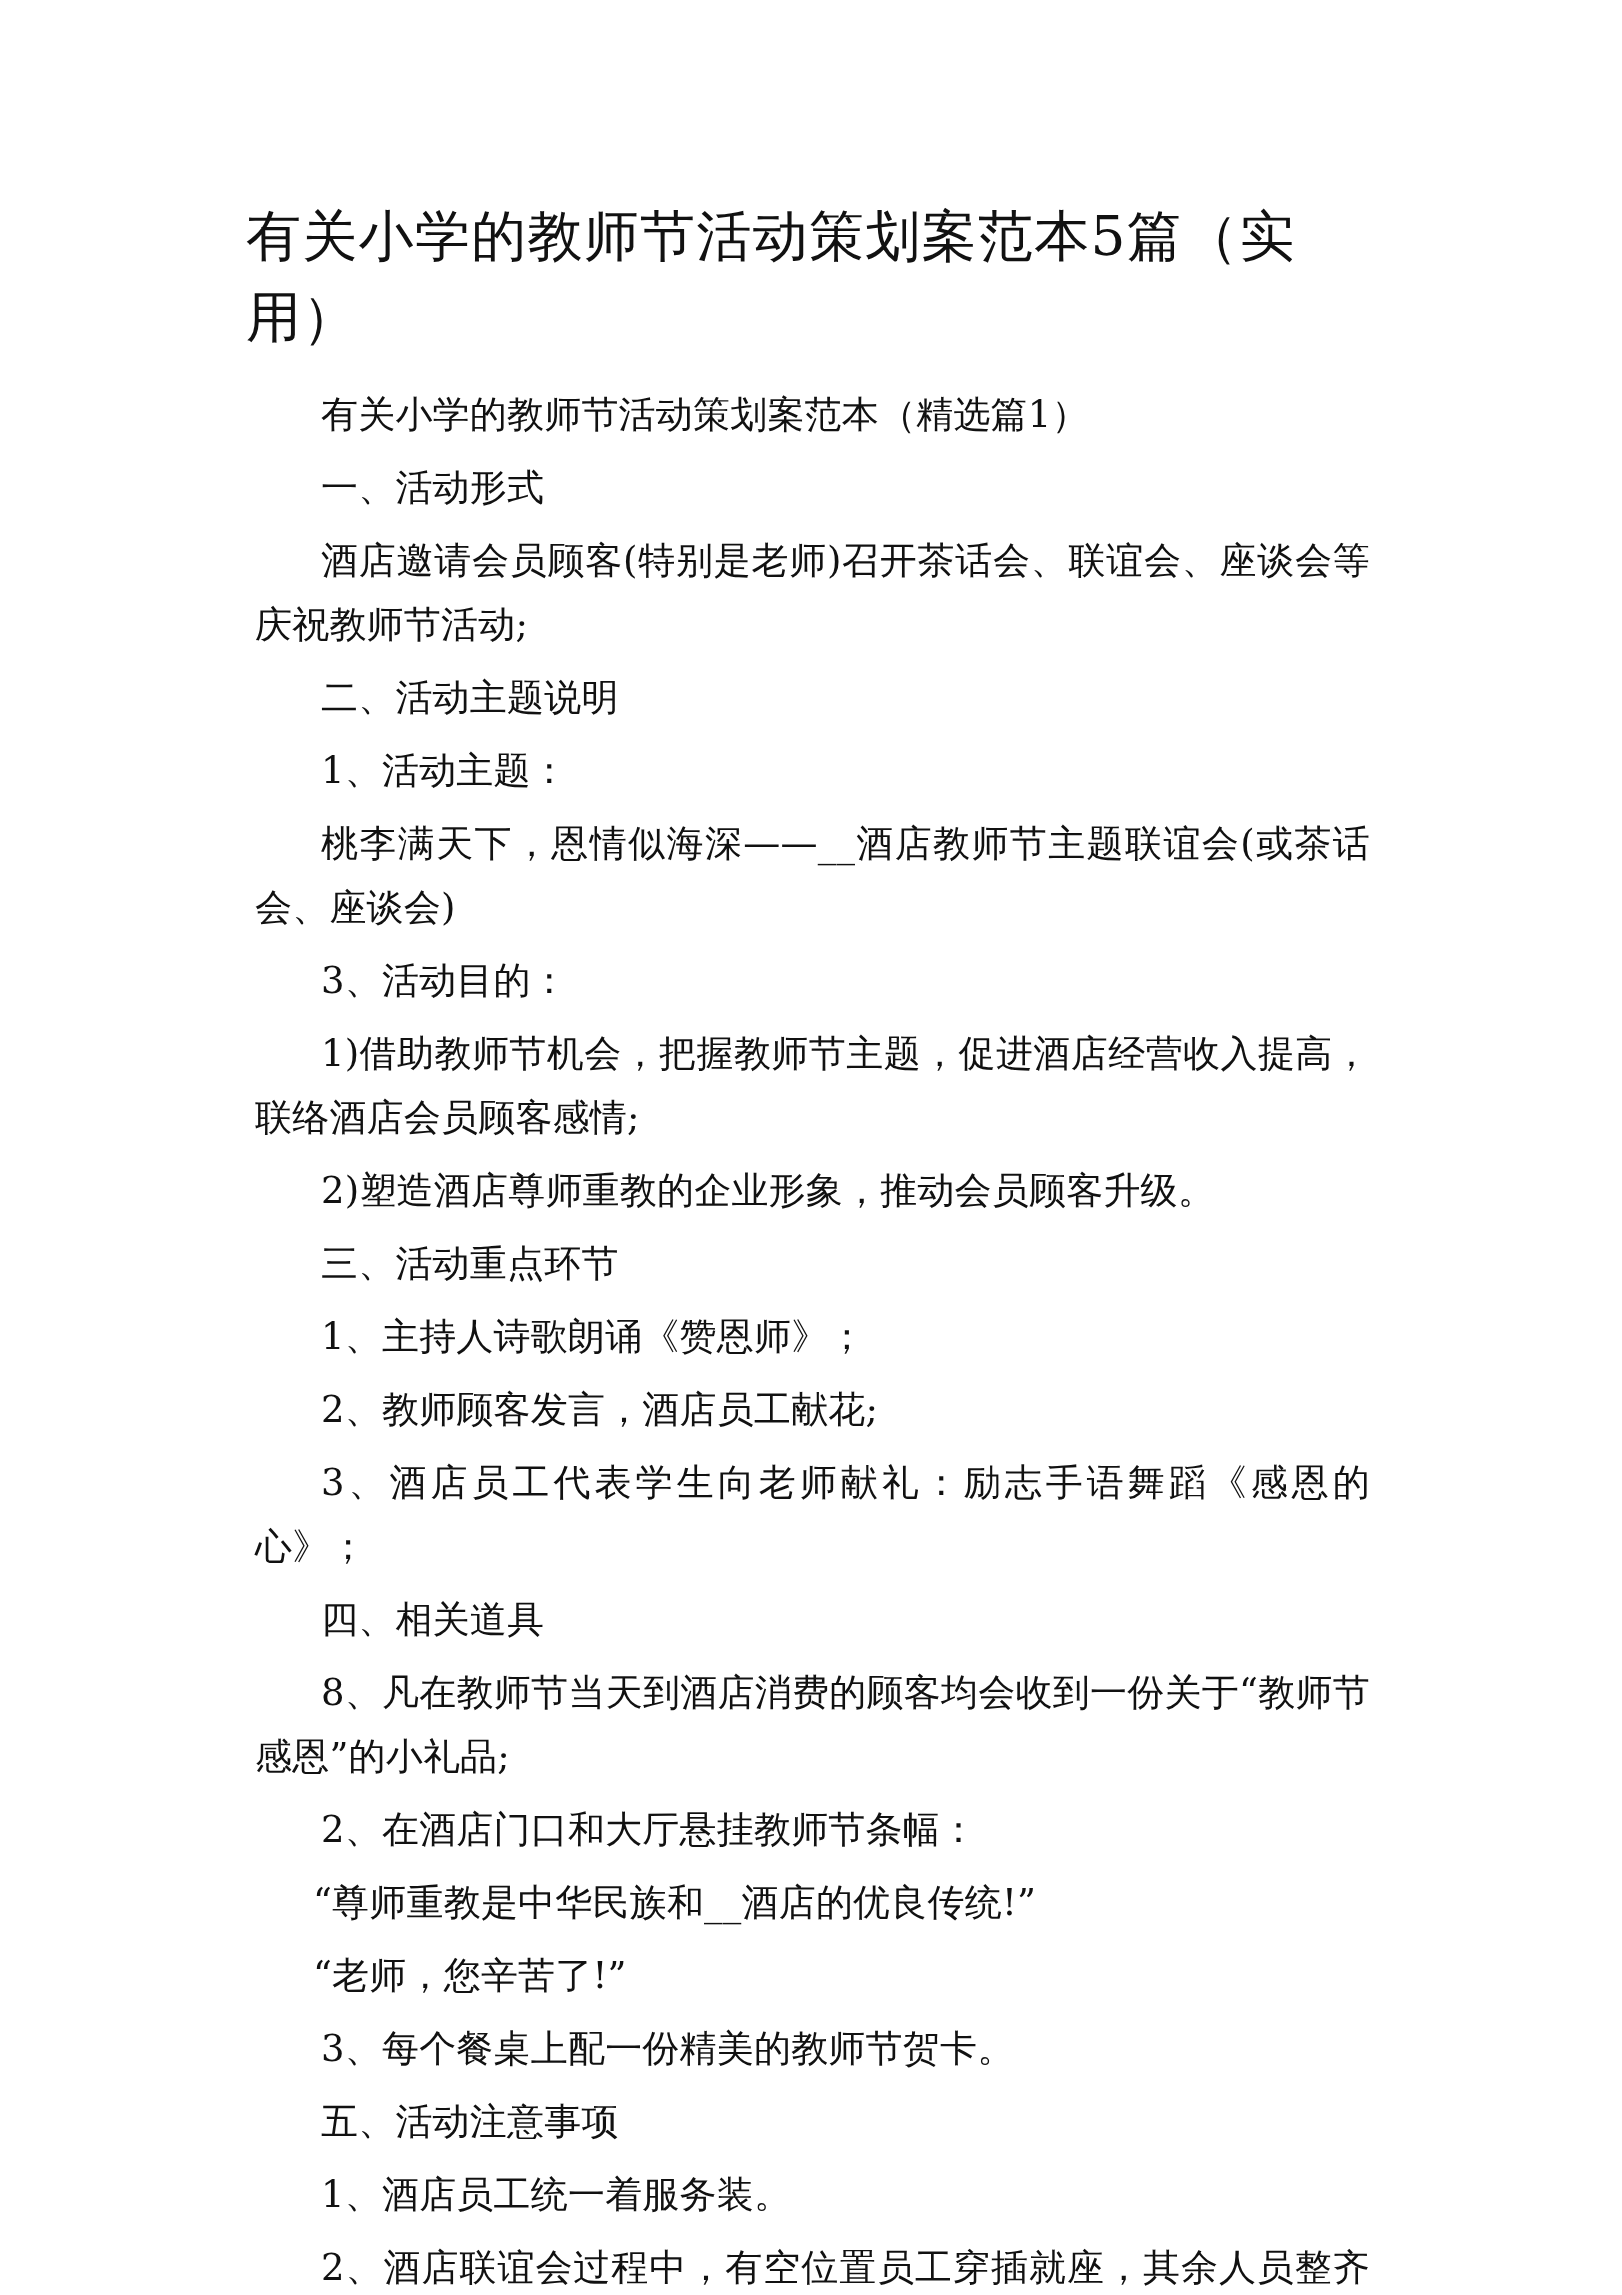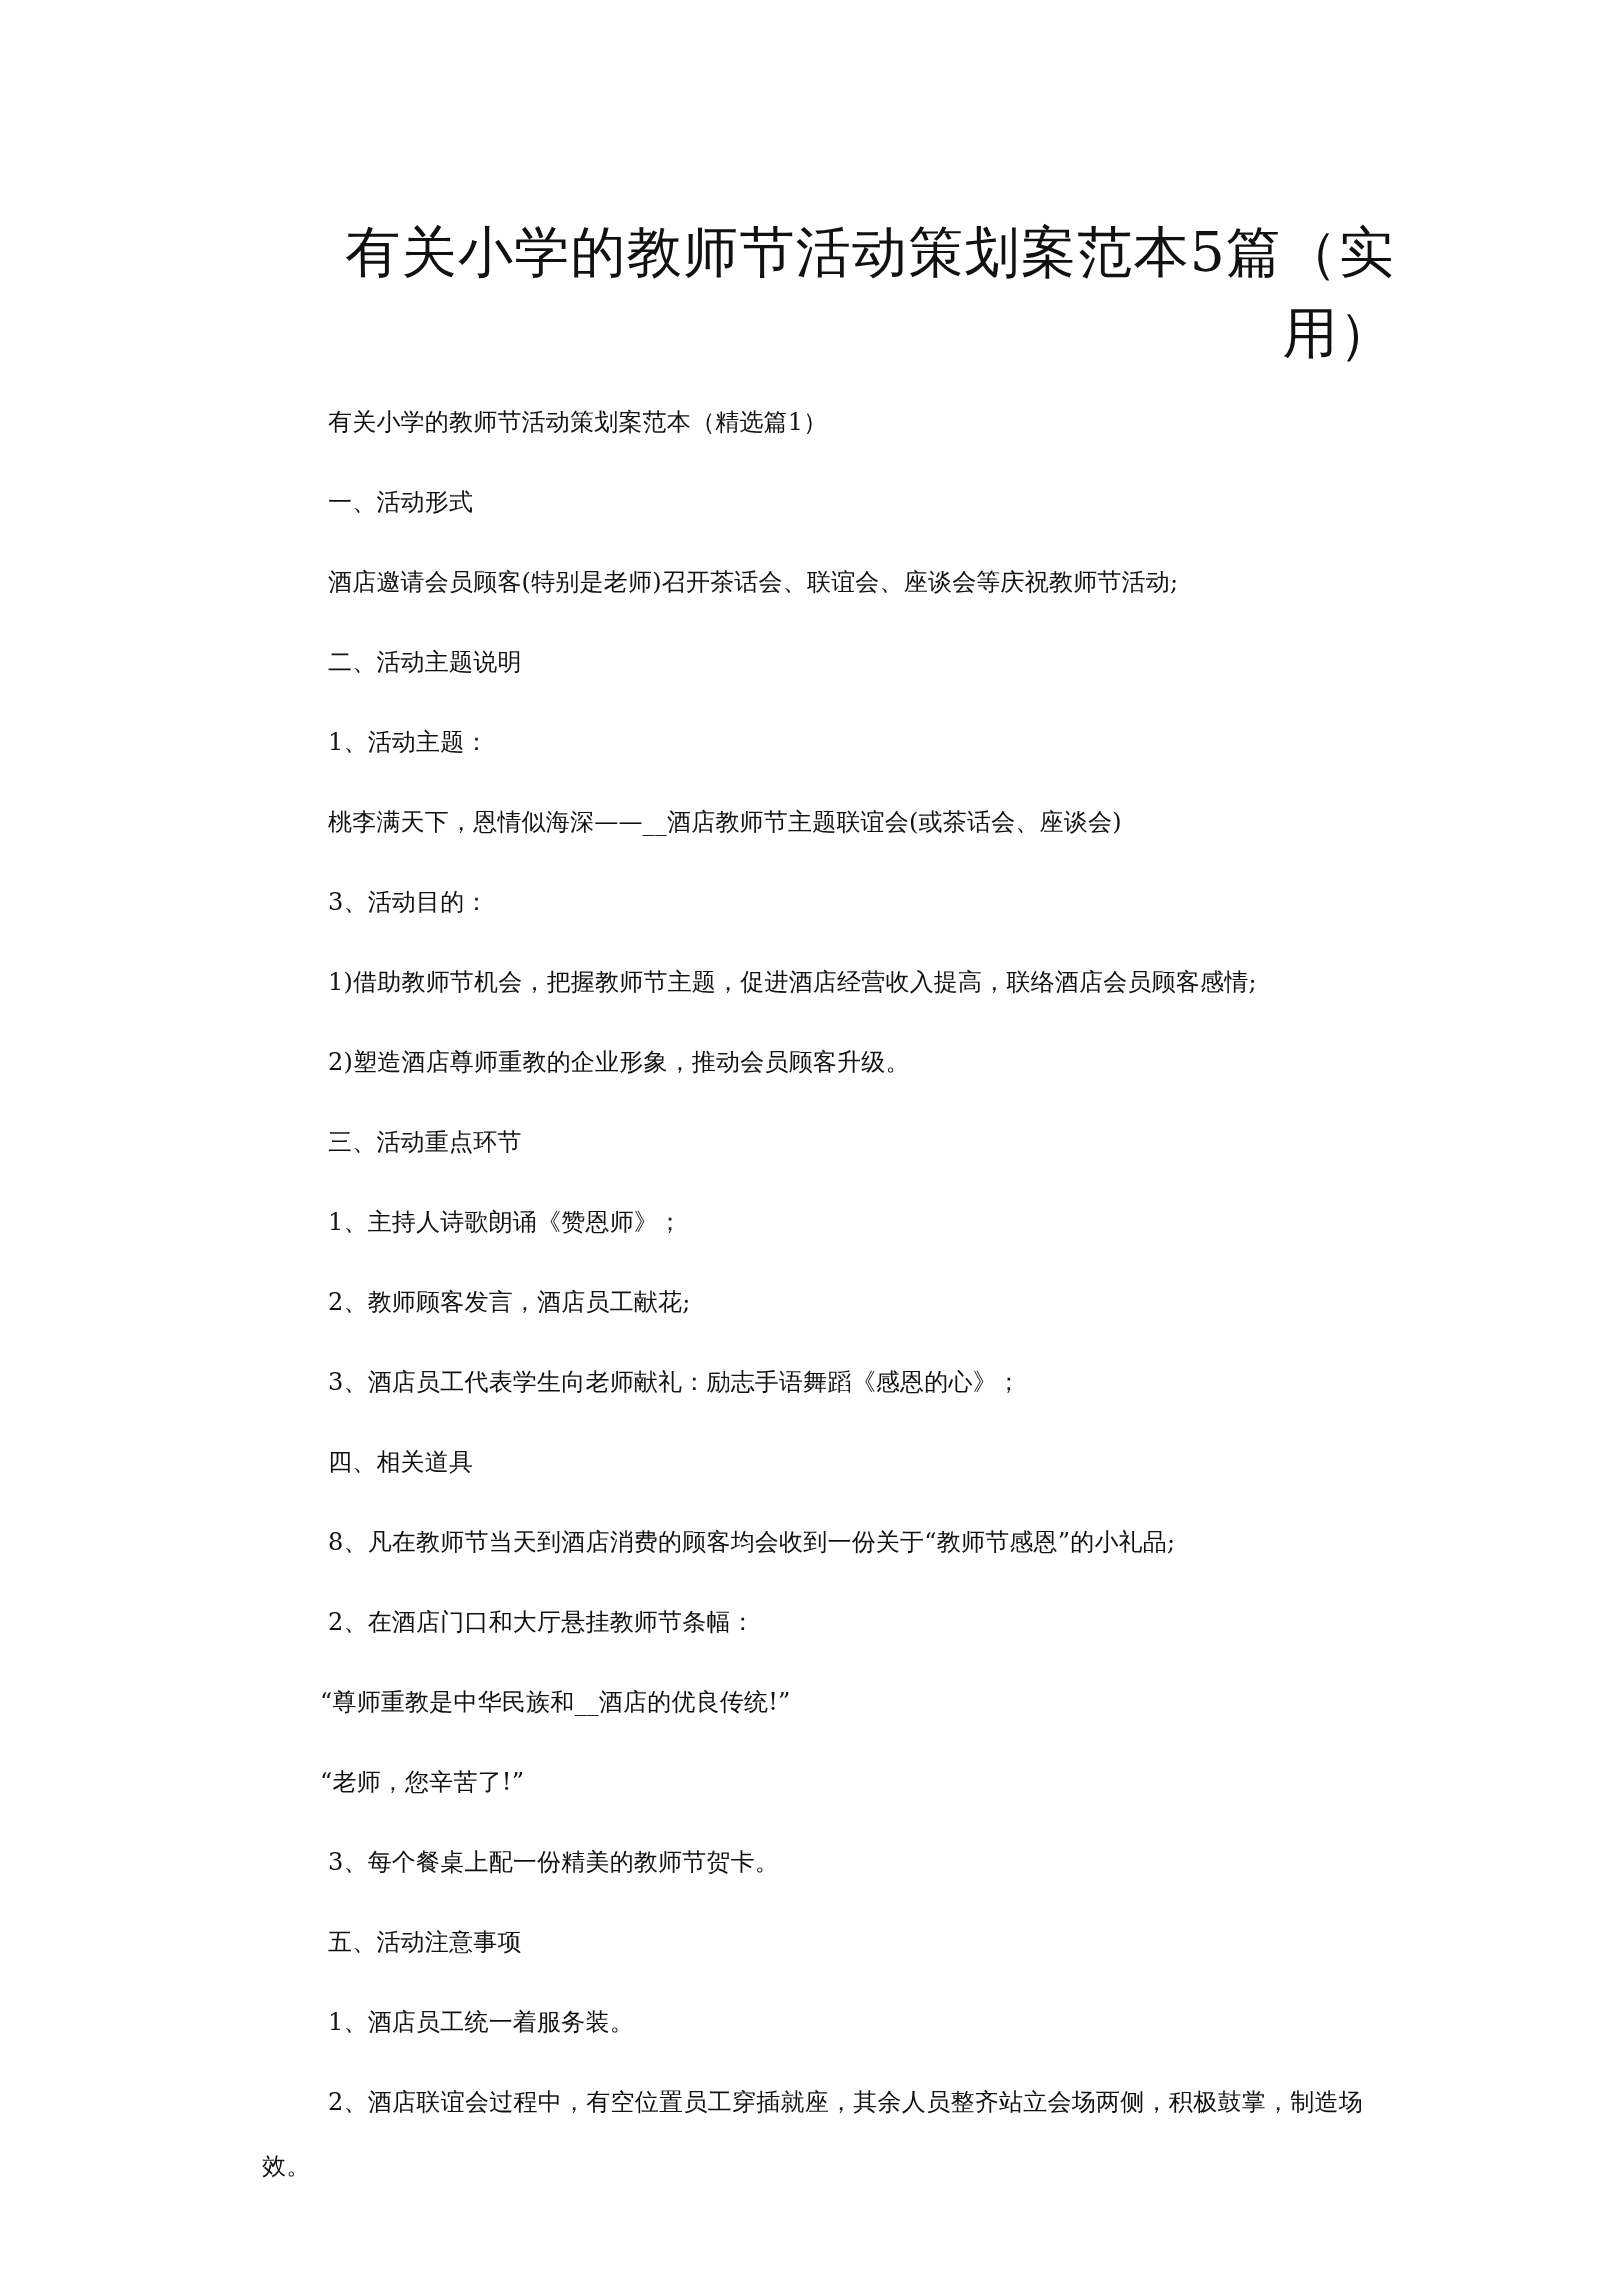--- a/index.html
+++ b/index.html
@@ -1,22 +1,22 @@
 <!DOCTYPE html>
 <html style="font-size:10.5px"><head>
 <meta charset="utf-8">
 <style>
   html, body { margin: 0; padding: 0; background: #ffffff; }
   body { width: 1623px; height: 2295px; position: relative; overflow: hidden;
          font-family: "DejaVu Serif", "Liberation Serif", serif; color: #111111; }
   .page { position: absolute; left: 0; top: 0; width: 1623px; height: 2295px; background: #ffffff; }
   .title { position: absolute; left: 246px; width: 1133px; top: 196px;
-           text-align: right; font-size: 55px; line-height: 81px; letter-spacing: 1.3px; margin: 16px; font-weight: normal; }
+           text-align: left; font-size: 55px; line-height: 81px; letter-spacing: 1.3px; margin: 0; font-weight: normal; }
   .body { position: absolute; left: 246px; top: 374px; width: 1133px; }
-  .p { font-size: 24px; line-height: 64px; margin: 16px; text-indent: 66px; text-align: justify; white-space: normal; word-break: break-all; letter-spacing: 0.2px; }
+  .p { font-size: 37px; line-height: 64px; margin: 9px; text-indent: 66px; text-align: justify; white-space: normal; word-break: break-all; letter-spacing: 0.2px; }
   .p.quote { text-indent: 58px; }
 </style>
 </head>
 <body>
 
 <div class="page">
   <h1 class="title">有关小学的教师节活动策划案范本5篇（实用）</h1>
   <div class="body">
     <p class="p">有关小学的教师节活动策划案范本（精选篇1）</p>
     <p class="p">一、活动形式</p>

